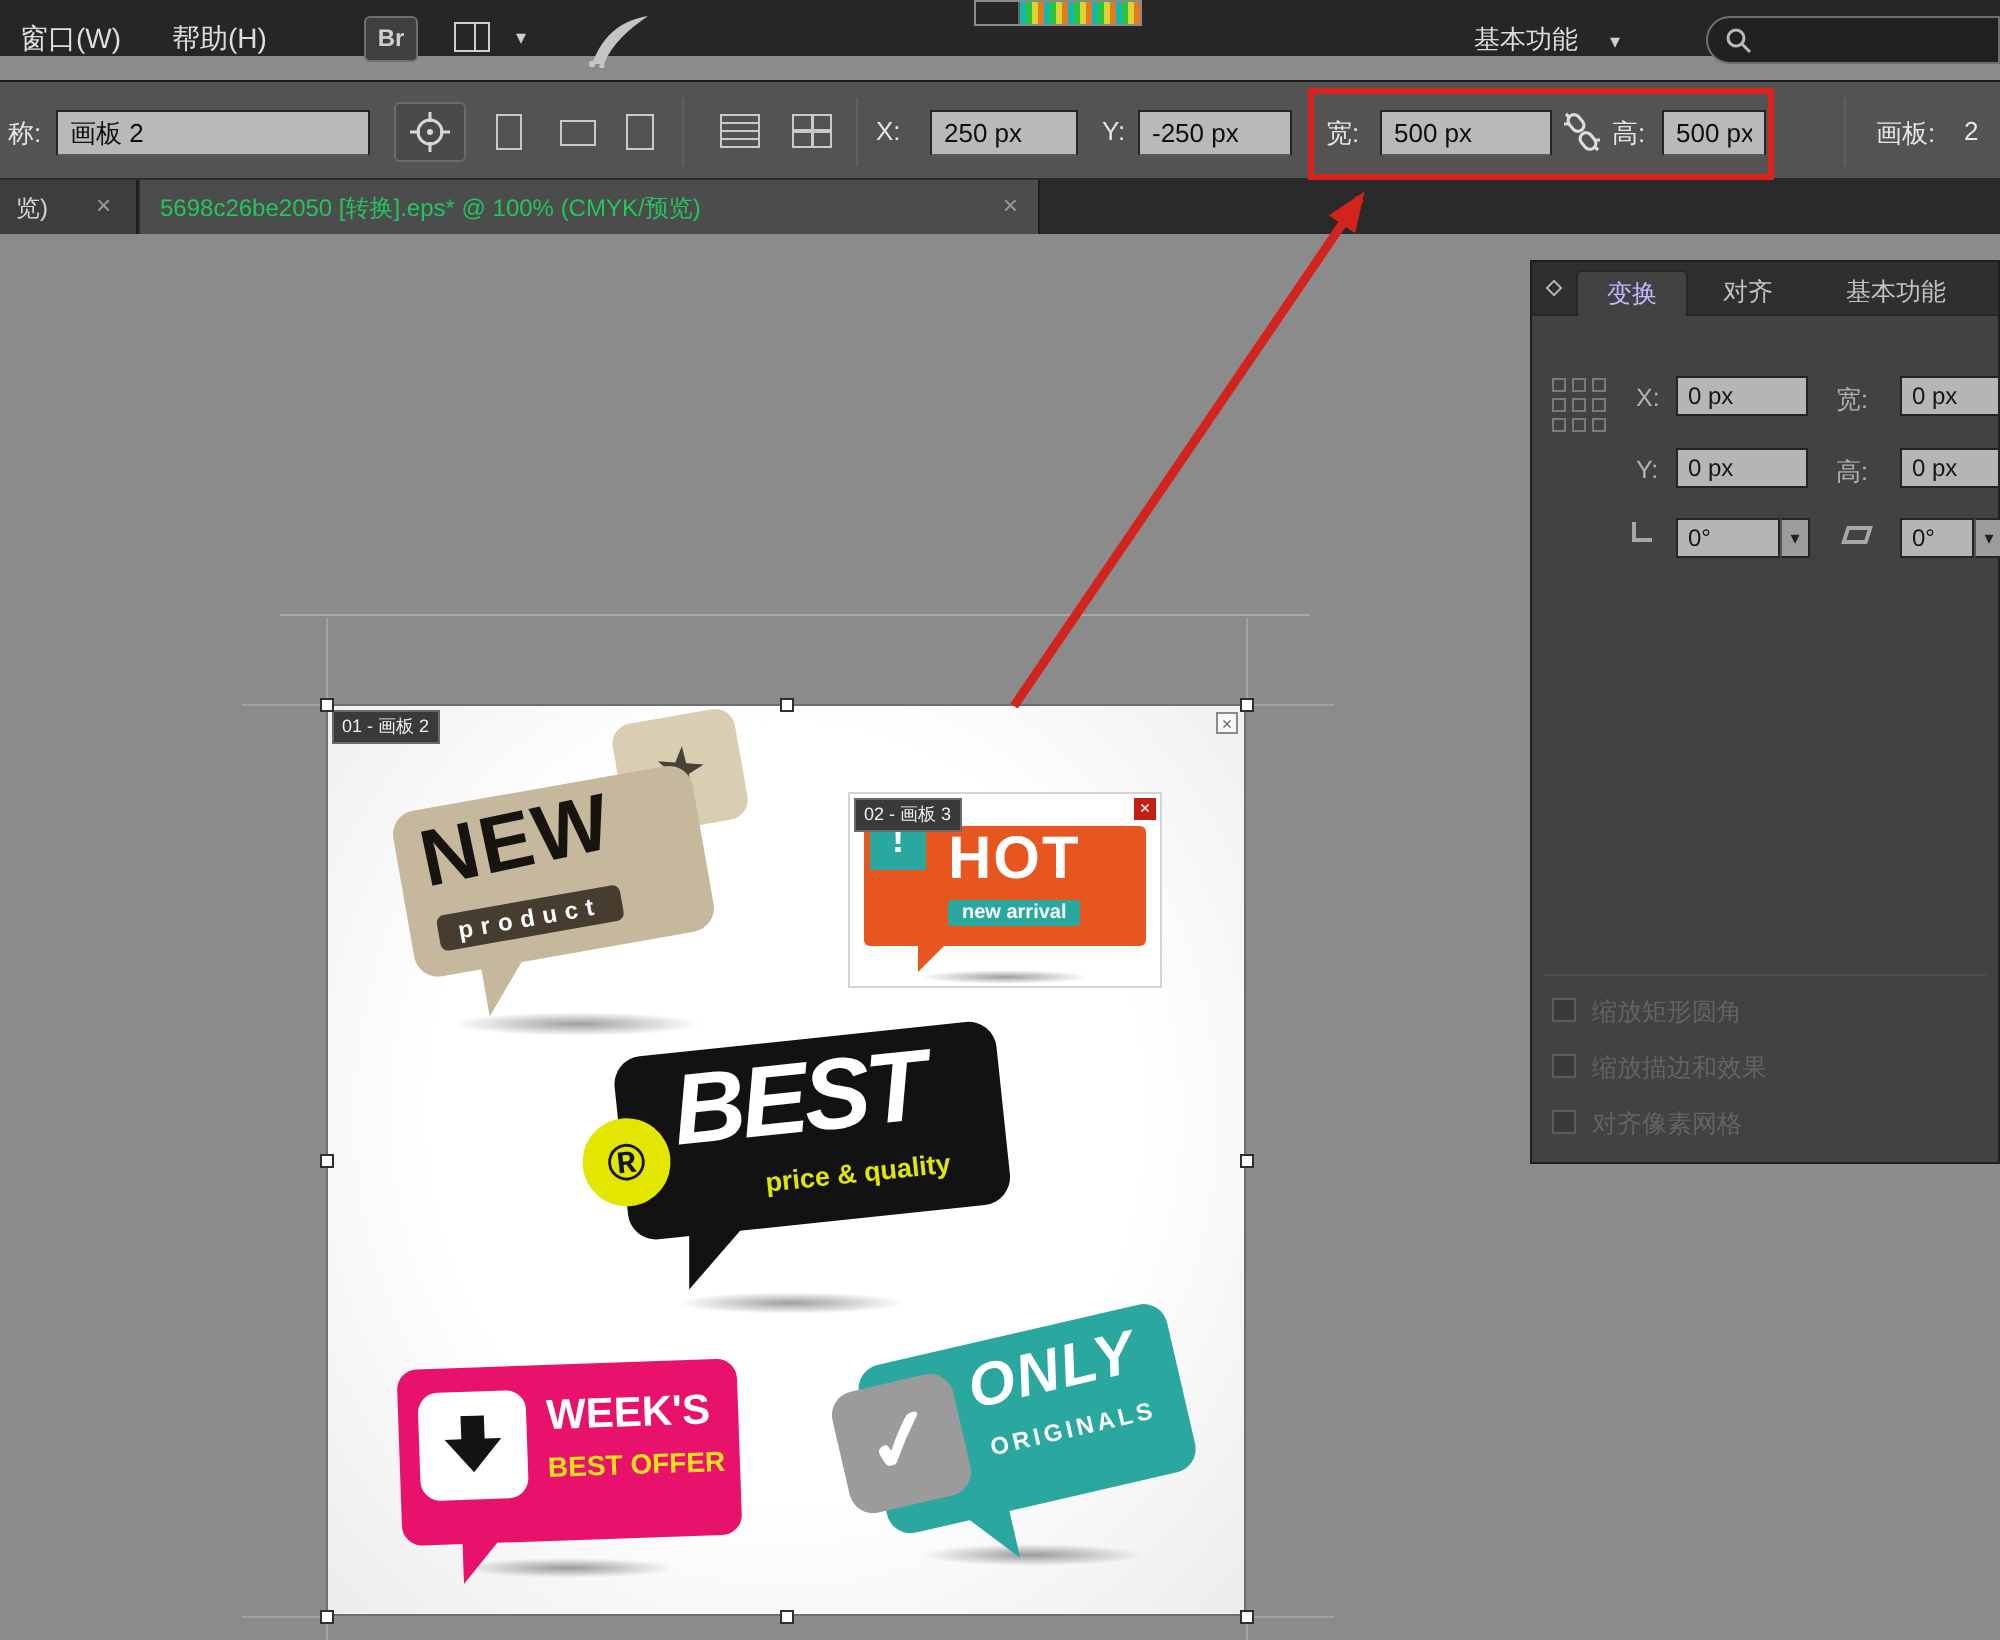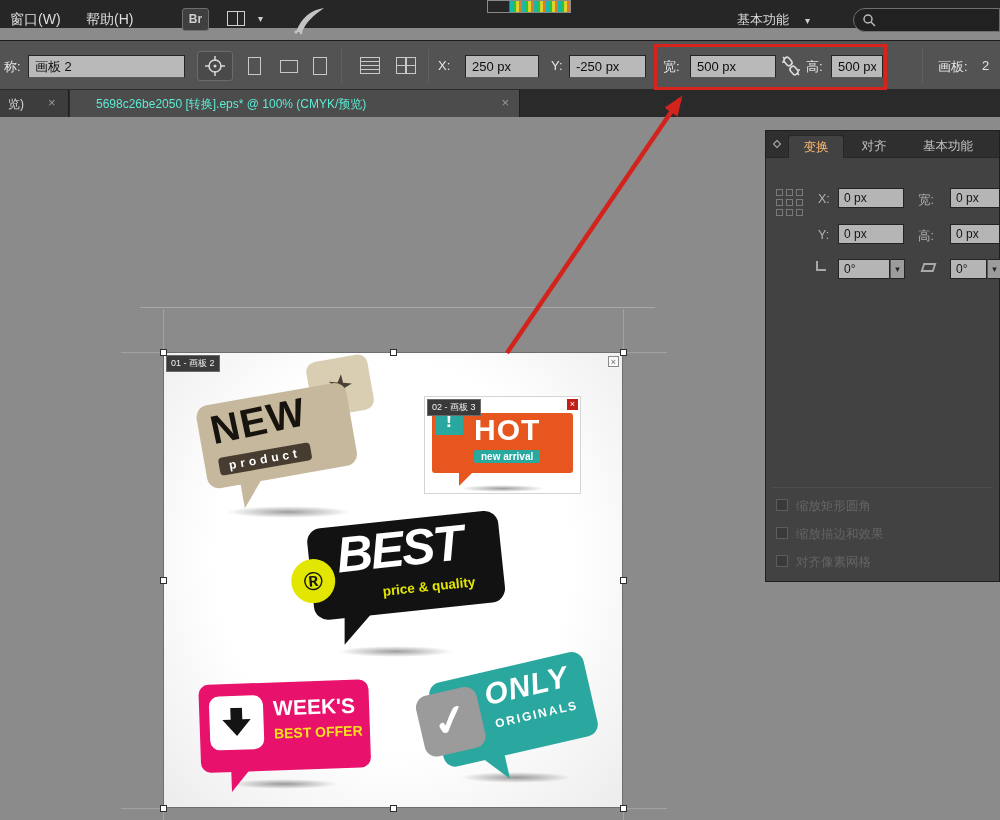--- a/index.html
+++ b/index.html
@@ -93,21 +93,21 @@
   .only-sq { left:-16px; top:10px; width:62px; height:62px; background:#9b9b9b; border-radius:12px; color:#fff; font-size:42px; font-weight:700; text-align:center; line-height:60px; }
   .only-title { left:54px; top:6px; font-size:30px; font-weight:900; font-style:italic; color:#fff; letter-spacing:1px; }
   .only-sub { left:58px; top:46px; font-size:12px; font-weight:700; color:#fff; letter-spacing:2px; }
   .only-tail { left:62px; top:108px; border-top:26px solid #2aa79f; border-left:22px solid transparent; }
 
   
   .panel { position:absolute; left:765px; top:130px; width:235px; height:452px; background:#424242; border:1px solid #1f1f1f; z-index:20; }
   .panel-header { position:absolute; left:0; top:0; width:100%; height:27px; background:#2f2f2f; border-bottom:1px solid #272727; }
   .pcycle { position:absolute; left:8px; top:10px; width:6px; height:6px; border:1px solid #b5b5b5; transform:rotate(45deg); }
   .ptab { position:absolute; top:4px; height:23px; font-size:12.5px; line-height:23px; text-align:center; color:#c2c2c2; }
-  .ptab.active { background:#424242; color:#fdba74; border-radius:3px 3px 0 0; border:1px solid #272727; border-bottom:none; }
+  .ptab.active { background:#424242; color:#c4b5fd; border-radius:3px 3px 0 0; border:1px solid #272727; border-bottom:none; }
   .p-label { position:absolute; font-size:12.5px; color:#b2b2b2; }
   .p-field { position:absolute; height:20px; background:#b5b5b5; border:1px solid #242424; color:#141414; font-size:12px; padding:0 5px; outline:none; font-family:"Liberation Sans",sans-serif; }
   .drop-caret { position:absolute; width:15px; height:20px; background:#9c9c9c; border:1px solid #242424; border-left:1px solid #555; color:#222; font-size:9px; text-align:center; line-height:19px; }
   .rot-ico { position:absolute; width:10px; height:10px; border-left:2px solid #a8a8a8; border-bottom:2px solid #a8a8a8; }
   .shear-ico { position:absolute; width:13px; height:9px; border:2px solid #a8a8a8; transform:skewX(-18deg); }
   .refgrid { position:absolute; left:10px; top:58px; display:grid; grid-template-columns:repeat(3,7px); grid-template-rows:repeat(3,7px); gap:3px; }
   .refgrid span { width:7px; height:7px; border:1px solid #7a7a7a; }
   .p-empty { position:absolute; left:0; top:250px; width:100%; text-align:center; font-size:13px; color:#6a6a6a; }
   .p-sep { position:absolute; left:6px; top:356px; width:221px; height:1px; background:#333; border-bottom:1px solid #4e4e4e; }
   .p-check { position:absolute; width:12px; height:12px; background:#3a3a3a; border:1px solid #5d5d5d; }
@@ -187,21 +187,21 @@
     <span class="cb-label" style="left:938px">画板:</span>
     <span class="cb-label" style="left:982px">2</span>
   </div>
 
   <div class="tabbar">
     <div class="tab" style="left:0;width:69px;background:#3d3d3d">
       <span class="tab-label" style="left:8px">览)</span>
       <span class="tab-close" style="left:48px">×</span>
     </div>
     <div class="tab" style="left:70px;width:450px;background:#4c4c4c">
-      <span class="tab-label" style="left:26px;color:#5eead4">5698c26be2050 [转换].eps* @ 100% (CMYK/预览)</span>
+      <span class="tab-label" style="left:10px;color:#22c55e">5698c26be2050 [转换].eps* @ 100% (CMYK/预览)</span>
       <span class="tab-close" style="right:10px">×</span>
     </div>
   </div>
 
   <div class="cropline faint" style="left:140px;top:307px;width:515px;height:1px"></div>
   <div class="cropline" style="left:163px;top:309px;width:1px;height:40px"></div>
   <div class="cropline" style="left:623px;top:309px;width:1px;height:40px"></div>
   <div class="cropline" style="left:121px;top:352px;width:40px;height:1px"></div>
   <div class="cropline" style="left:627px;top:352px;width:40px;height:1px"></div>
   <div class="cropline" style="left:121px;top:808px;width:40px;height:1px"></div>

